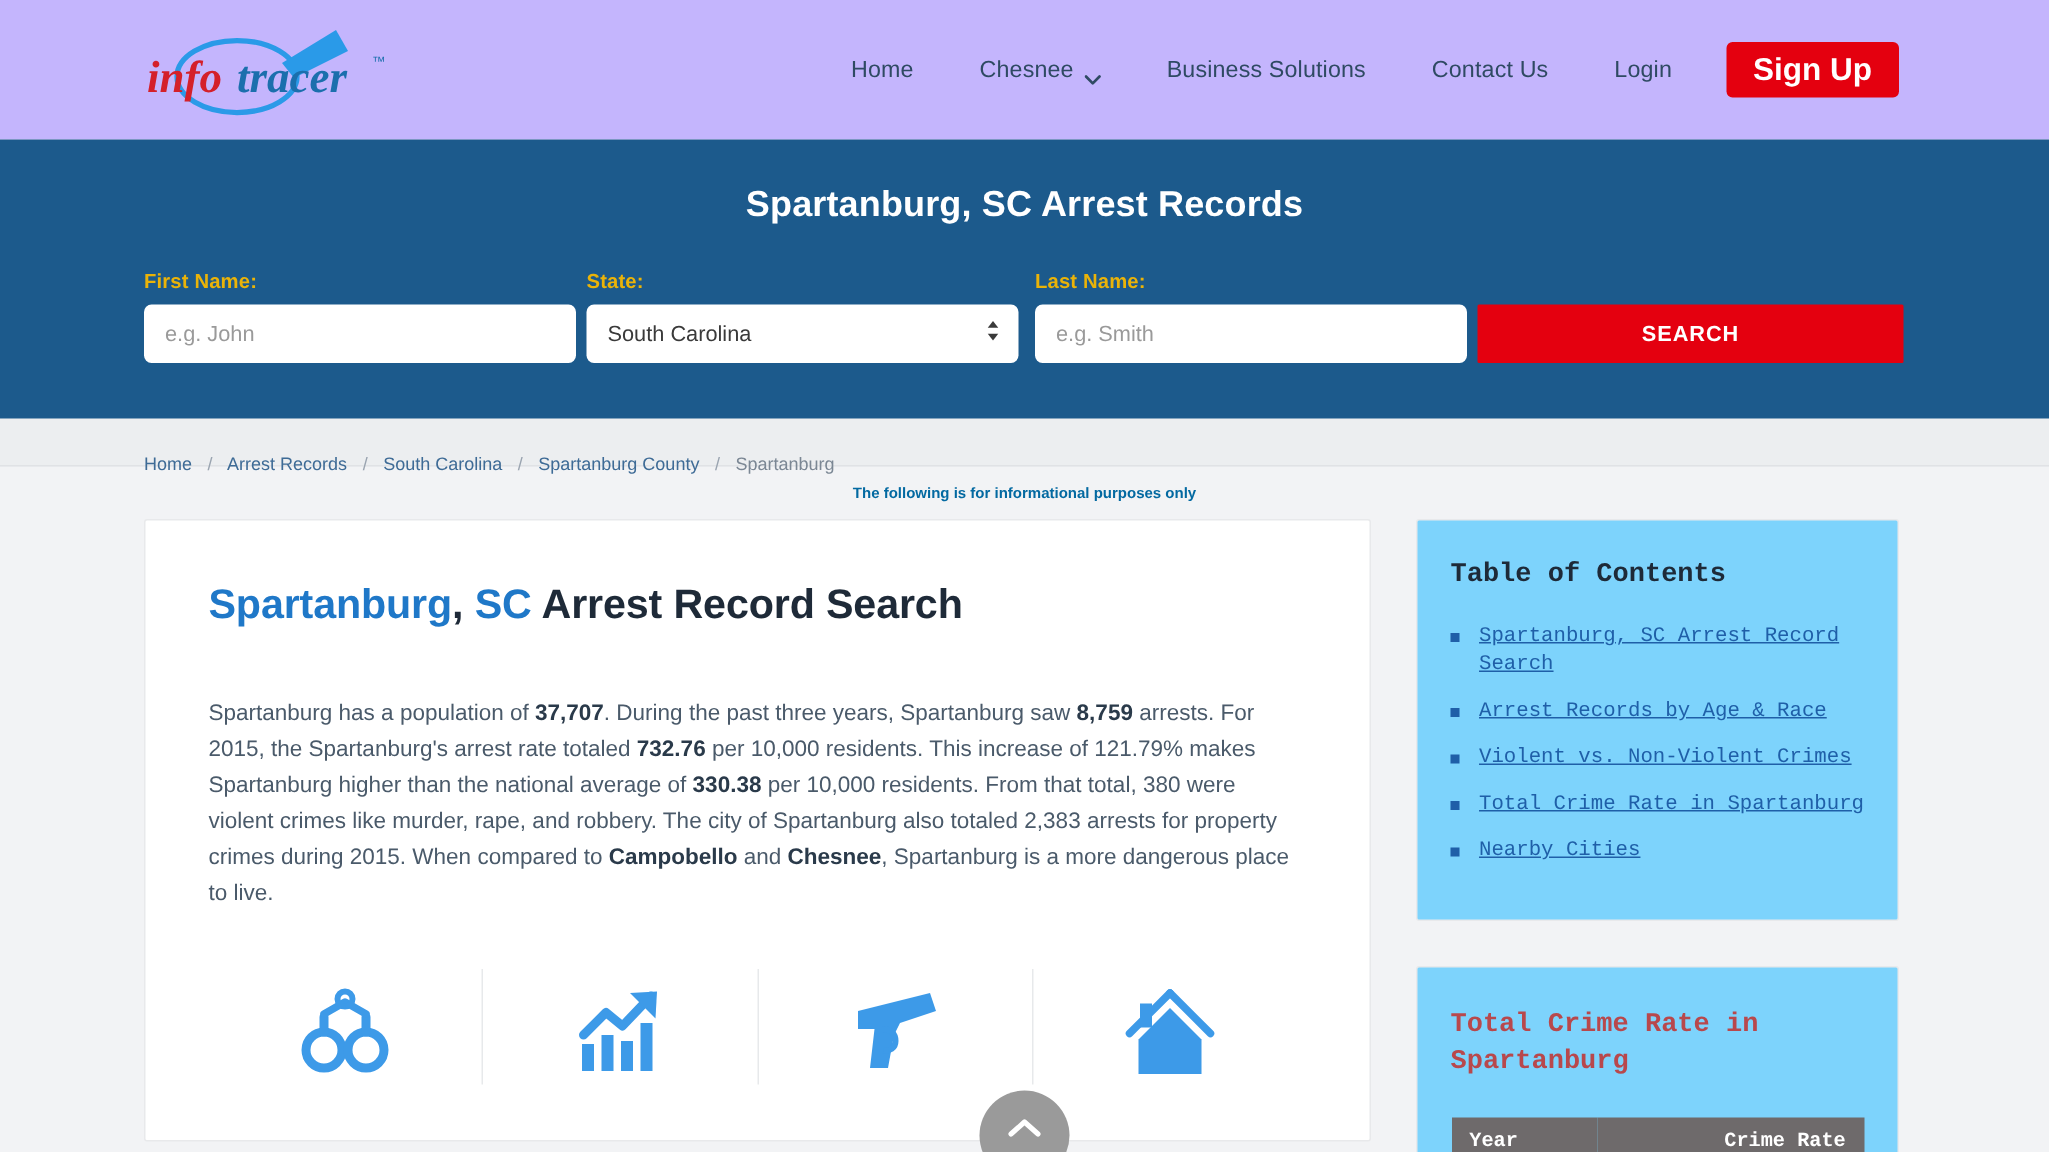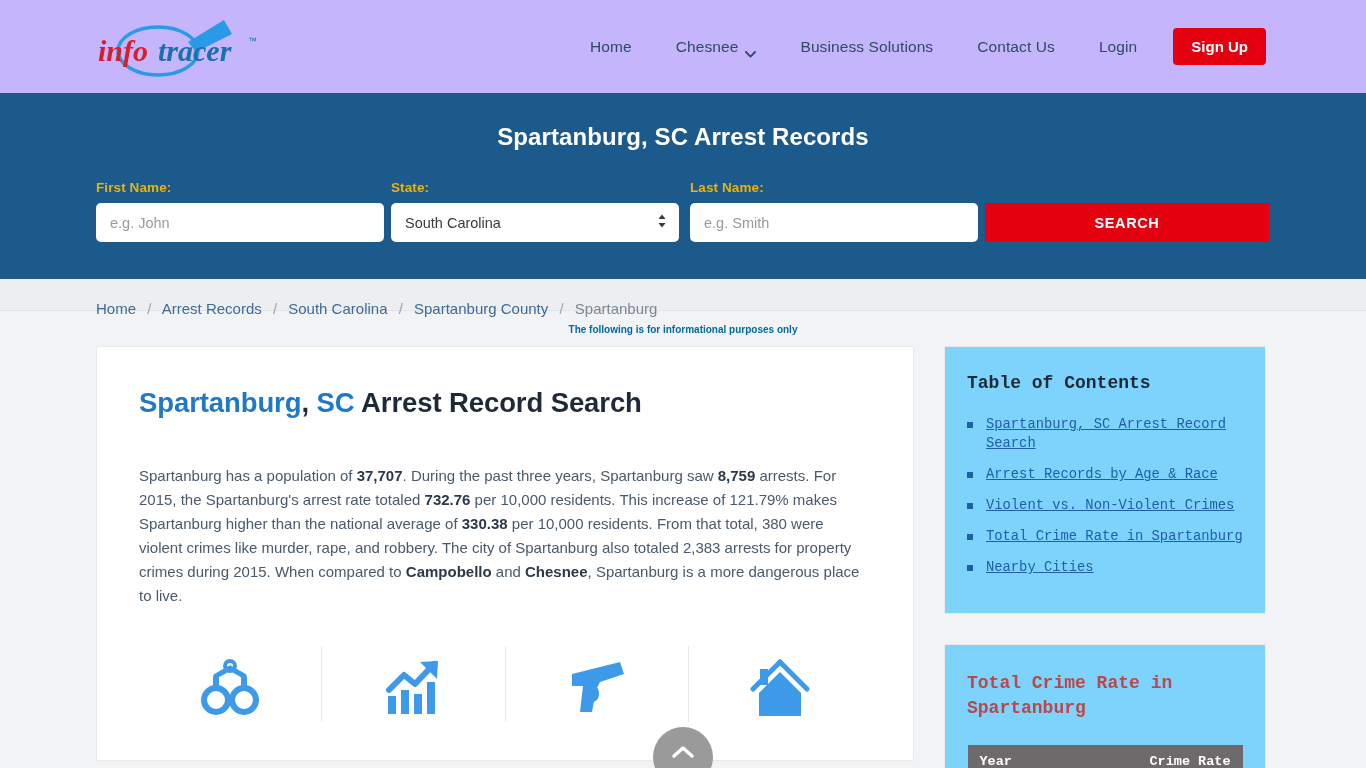--- a/index.html
+++ b/index.html
@@ -47,21 +47,21 @@
   }
   .chev-down {
     width: 11px; height: 7px;
     display: inline-block;
     position: relative;
     top: 1px;
   }
   .signup-btn {
     background: #e4000f;
     color: #fff;
-    font-size: 15px;
+    font-size: 21px;
     font-weight: bold;
     border: none;
     border-radius: 4px;
     padding: 0 18px;
     height: 37px;
     margin-left: 14px;
     cursor: pointer;
     font-family: "Liberation Sans", sans-serif;
   }
 
@@ -138,21 +138,21 @@
 
   
   .crumb-bar {
     background: #eceef0;
     height: 32px;
     padding: 0 96px;
     display: flex;
     align-items: center;
     border-bottom: 1px solid #e0e2e5;
   }
-  .crumb { font-size: 15px; color: #5b6b80; margin-top: 28px; }
+  .crumb { font-size: 12px; color: #5b6b80; margin-top: 28px; }
   .crumb a { color: #3e6b96; text-decoration: none; }
   .crumb .sep { color: #9aa4b0; margin: 0 7px; }
   .crumb .last { color: #7b8794; }
 
   .disclaimer {
     text-align: center;
     font-size: 10px;
     font-weight: bold;
     color: #0369a1;
     padding: 13px 0 11px 0;

